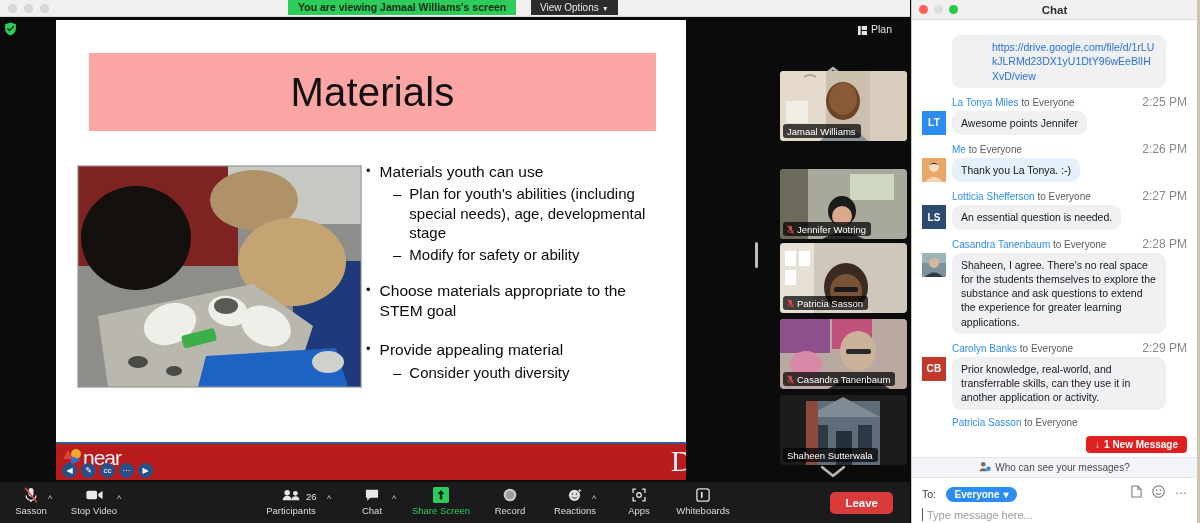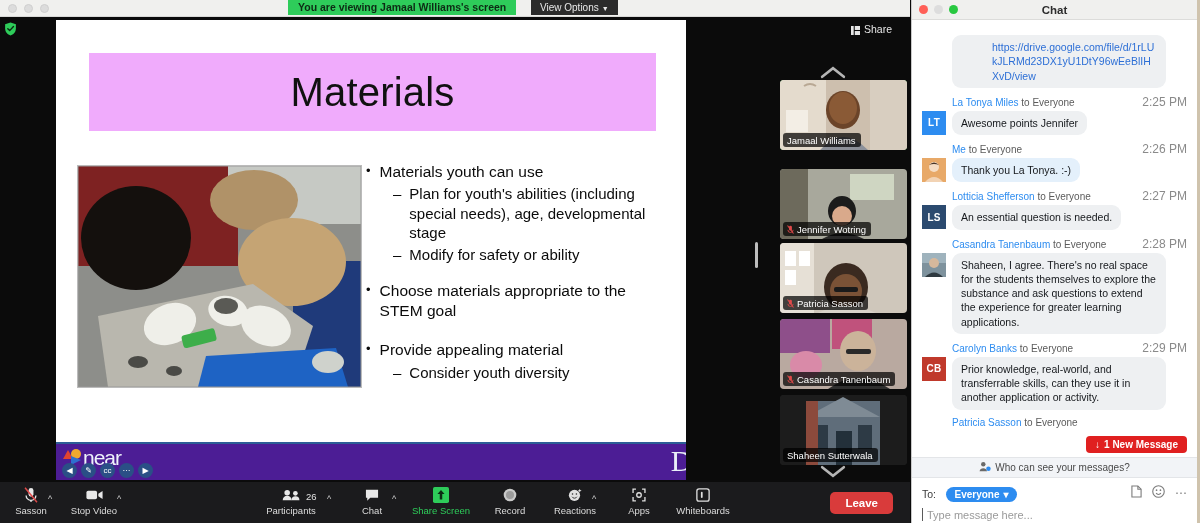--- a/index.html
+++ b/index.html
@@ -50,21 +50,21 @@
   }
   .view-btn .gicon { display:inline-block; width:9px; height:9px; }
 
   
   .slide {
     position:absolute; left:56px; top:3px; width:630px; height:460px;
     background:#ffffff; overflow:hidden;
   }
   .slide-title-band {
     position:absolute; left:33px; top:33px; width:567px; height:78px;
-    background:#f0abfc;
+    background:#fca5a5;
     display:flex; align-items:center; justify-content:center;
   }
   .slide-title-band h1 {
     font-size:40px; font-weight:400; color:#111; letter-spacing:0.2px;
     font-family:"Liberation Sans", sans-serif;
   }
   .slide-photo {
     position:absolute; left:21px; top:145px; width:285px; height:223px;
     border:1px solid #bbb;
     background:
@@ -79,21 +79,21 @@
     color:#0b0b0b;
   }
   .b1 { display:flex; gap:9px; font-size:15.5px; line-height:1.30; margin-bottom:2px; }
   .b1 .dot { font-size:13px; line-height:1.35; }
   .b2 { display:flex; gap:8px; font-size:15px; line-height:1.30; margin-left:27px; margin-top:2px; }
   .b2 .dash { }
   .gap { height:17px; }
 
   .slide-footer {
     position:absolute; left:0; bottom:0; width:680px; height:38px;
-    background:#4c1d95;
+    background:#b91c1c;
     border-top:2px solid #2c5d96;
   }
   .near-logo {
     position:absolute; left:8px; top:2px;
     font-size:21px; color:#eef3fb; letter-spacing:-1px;
     font-family:"Liberation Sans", sans-serif; font-weight:400;
   }
   .near-tri { position:absolute; left:6px; top:4px; width:22px; height:20px; }
   .nav-icons { position:absolute; left:6px; bottom:2px; display:flex; gap:4px; align-items:center; }
   .nav-icons span {
@@ -254,21 +254,21 @@
     </div>
 
     <div class="view-btn">
       <span class="gicon">
         <svg viewBox="0 0 12 12" width="9" height="9">
             <rect x="0" y="0" width="3.6" height="12" fill="#e6e6e6"></rect>
             <rect x="5" y="0" width="7" height="5.3" fill="#e6e6e6"></rect>
             <rect x="5" y="6.7" width="7" height="5.3" fill="#e6e6e6"></rect>
           </svg>
       </span>
-      <span>Share</span>
+      <span>Plan</span>
     </div>
 
     <div class="slide">
 
       <div class="slide-title-band">
         <h1>Materials</h1>
       </div>
 
       <div class="slide-photo">
         <svg width="283" height="221" viewBox="0 0 283 221" style="position:absolute;left:0;top:0">
@@ -349,21 +349,21 @@
       <svg viewBox="0 0 24 12" width="26" height="13">
           <path d="M2 10 L12 2 L22 10" stroke="#b5b5b5" stroke-width="2.4" fill="none" stroke-linecap="round"></path>
         </svg>
     </div>
     <div class="chev-down">
       <svg viewBox="0 0 24 12" width="26" height="13">
           <path d="M2 2 L12 10 L22 2" stroke="#b5b5b5" stroke-width="2.4" fill="none" stroke-linecap="round"></path>
         </svg>
     </div>
 
-    <div class="tile active" style="top:63px">
+    <div class="tile active" style="top:54px">
       <svg width="127" height="70" viewBox="0 0 127 70" style="position:absolute;left:0;top:0">
         <rect width="127" height="70" fill="#cdbfae"></rect>
         <rect x="0" y="0" width="46" height="70" fill="#e4dbcd"></rect>
         <rect x="90" y="0" width="37" height="70" fill="#d8cec0"></rect>
         <rect x="6" y="30" width="22" height="22" fill="#f3eee5"></rect>
         <ellipse cx="63" cy="30" rx="17" ry="19" fill="#6b4429"></ellipse>
         <ellipse cx="63" cy="28" rx="14" ry="16" fill="#8a5a36"></ellipse>
         <path d="M40 70 Q63 44 88 70 Z" fill="#8c9099"></path>
         <path d="M24 6 q6 -4 12 0" stroke="#b8a894" stroke-width="2" fill="none"></path>
       </svg>

